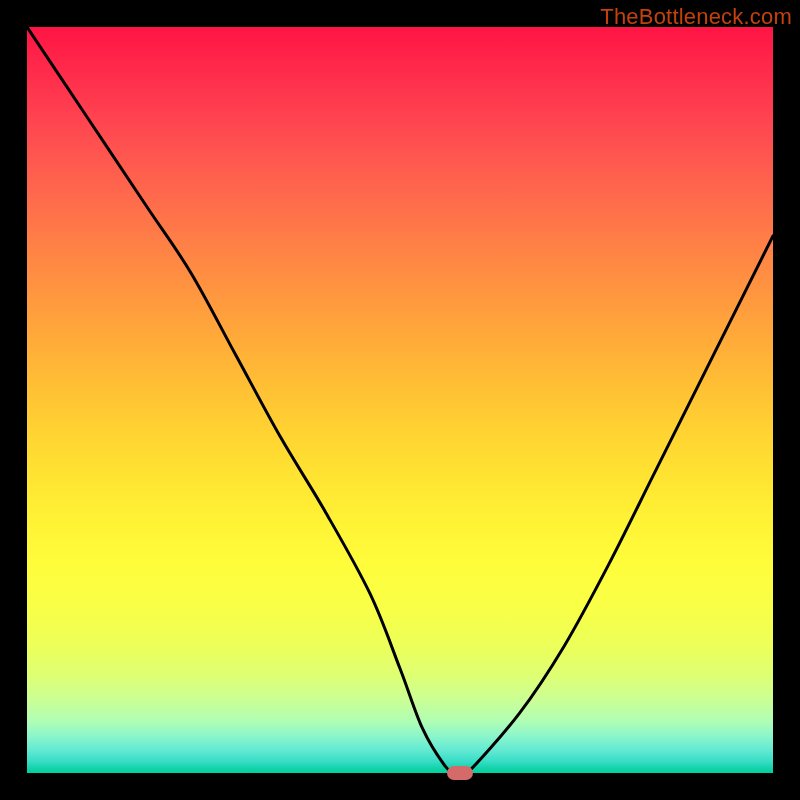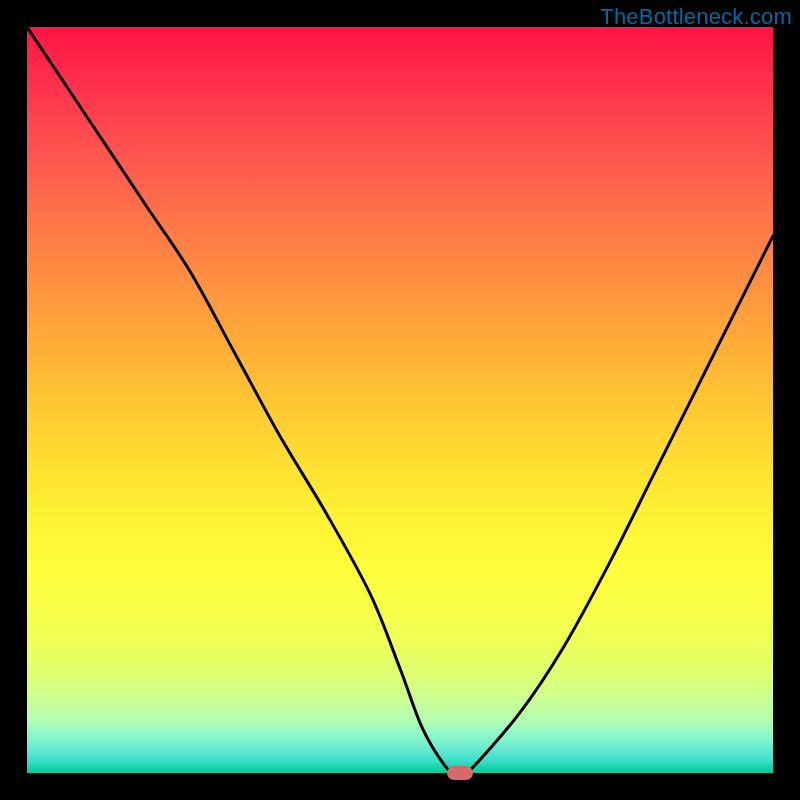--- a/index.html
+++ b/index.html
@@ -49,21 +49,21 @@
       #61e9d3 97%,
       #36dcc5 98.5%,
       #14d3ac 99.3%,
       #03ce98 100%
     );
   }
   .watermark {
     position: absolute;
     top: 4px;
     right: 8px;
-    color: #0369a1;
+    color: #c2410c;
     font-size: 22px;
     font-weight: 400;
     letter-spacing: 0.2px;
     white-space: nowrap;
   }
   .curve-svg {
     position: absolute;
     left: 27px;
     top: 27px;
     width: 746px;

